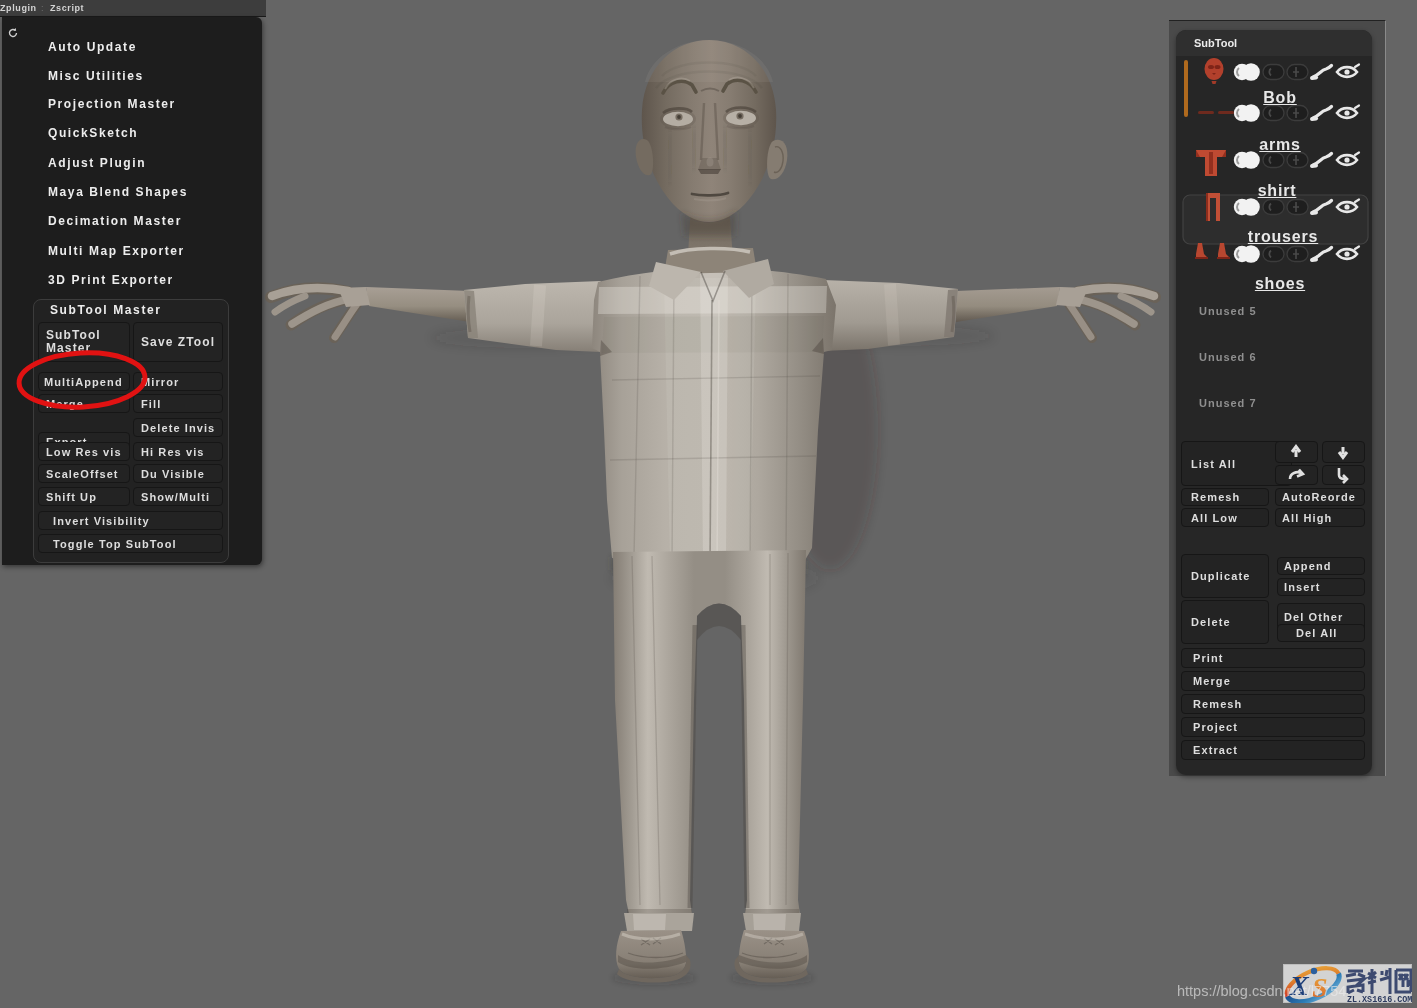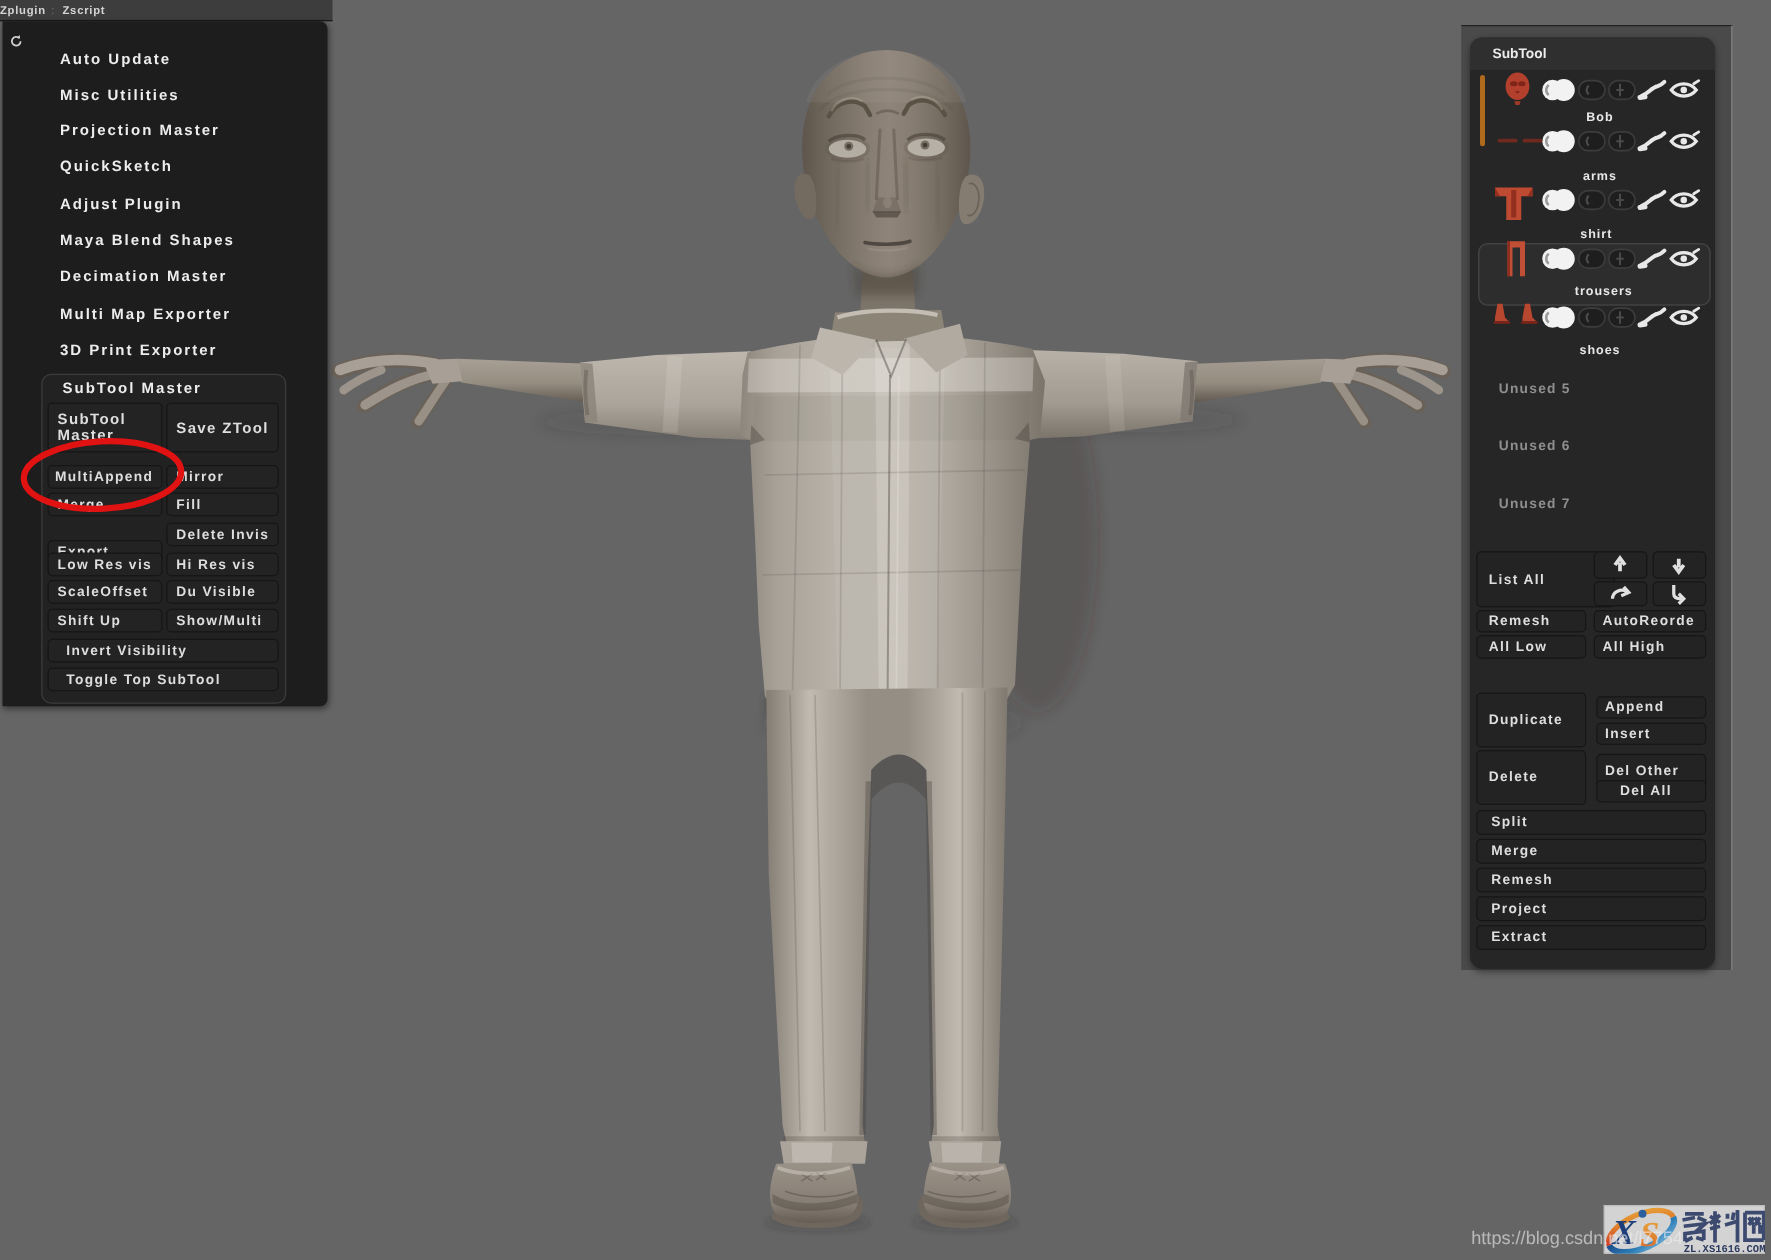--- a/index.html
+++ b/index.html
@@ -4,22 +4,22 @@
 <style>
   html,body{margin:0;padding:0;}
   body{width:1417px;height:1008px;background:#656565;overflow:hidden;position:relative;
        font-family:"Liberation Sans",sans-serif;}
   .abs{position:absolute;}
   .btn{position:absolute;background:#232323;border:1px solid #161616;border-radius:4px;
        color:#dedede;font-weight:bold;font-size:11px;box-sizing:border-box;
        display:flex;align-items:center;white-space:nowrap;overflow:hidden;letter-spacing:1.1px;}
   .mi{position:absolute;left:48px;color:#ededed;font-weight:bold;font-size:12px;white-space:nowrap;
       letter-spacing:1.6px;}
-  .rlab{position:absolute;color:#e8e8e8;font-weight:bold;font-size:10px;white-space:nowrap;
-        transform:translateX(-50%);letter-spacing:0.8px;}
+  .rlab{position:absolute;color:#e8e8e8;font-weight:bold;font-size:16px;white-space:nowrap;
+        transform:translateX(-50%);letter-spacing:0.8px;text-decoration:underline;}
   .unused{position:absolute;color:#8f8f8f;font-weight:bold;font-size:11px;letter-spacing:1px;}
 </style>
 </head>
 <body>
 
 <svg class="abs" id="model" style="left:0;top:0" width="1417" height="1008" viewBox="0 0 1417 1008">
 <defs>
   <linearGradient id="skinH" x1="0" y1="0" x2="1" y2="0">
     <stop offset="0" stop-color="#5e554c"></stop>
         <stop offset="0.18" stop-color="#746b60"></stop>
@@ -407,21 +407,21 @@
 <div class="btn" style="left:1181px;top:508px;width:88px;height:19px;padding-left:9px;">All Low</div>
 <div class="btn" style="left:1275px;top:508px;width:90px;height:19px;padding-left:6px;">All High</div>
 
 <div class="btn" style="left:1181px;top:554px;width:88px;height:44px;padding-left:9px;">Duplicate</div>
 <div class="btn" style="left:1277px;top:557px;width:88px;height:18px;padding-left:6px;">Append</div>
 <div class="btn" style="left:1277px;top:578px;width:88px;height:18px;padding-left:6px;">Insert</div>
 <div class="btn" style="left:1181px;top:600px;width:88px;height:44px;padding-left:9px;">Delete</div>
 <div class="btn" style="left:1277px;top:603px;width:88px;height:28px;padding-left:6px;">Del Other</div>
 <div class="btn" style="left:1277px;top:624px;width:88px;height:18px;padding-left:18px;">Del All</div>
 
-<div class="btn" style="left:1181px;top:648px;width:184px;height:20px;padding-left:11px;">Split</div>
+<div class="btn" style="left:1181px;top:648px;width:184px;height:20px;padding-left:11px;">Print</div>
 <div class="btn" style="left:1181px;top:671px;width:184px;height:20px;padding-left:11px;">Merge</div>
 <div class="btn" style="left:1181px;top:694px;width:184px;height:20px;padding-left:11px;">Remesh</div>
 <div class="btn" style="left:1181px;top:717px;width:184px;height:20px;padding-left:11px;">Project</div>
 <div class="btn" style="left:1181px;top:740px;width:184px;height:20px;padding-left:11px;">Extract</div>
 
 <svg class="abs" style="left:1275px;top:441px" width="92" height="46" viewBox="0 0 92 46">
   <path d="M21 16 L21 9 M17 11 L21 5.5 L25 11" fill="none" stroke="#e0e0e0" stroke-width="3"></path>
   <path d="M68 6 L68 13 M64 11 L68 16.5 L72 11" fill="none" stroke="#e0e0e0" stroke-width="3"></path>
   <path d="M15 38 C15 32 22 30 26 32 M24 28.5 L28 33 L22 35.5" fill="none" stroke="#e0e0e0" stroke-width="2.6"></path>
   <path d="M64 27 L64 34 C64 37 67 38 70 38 M68 34 L72 38 L68 42" fill="none" stroke="#e0e0e0" stroke-width="2.6"></path>

